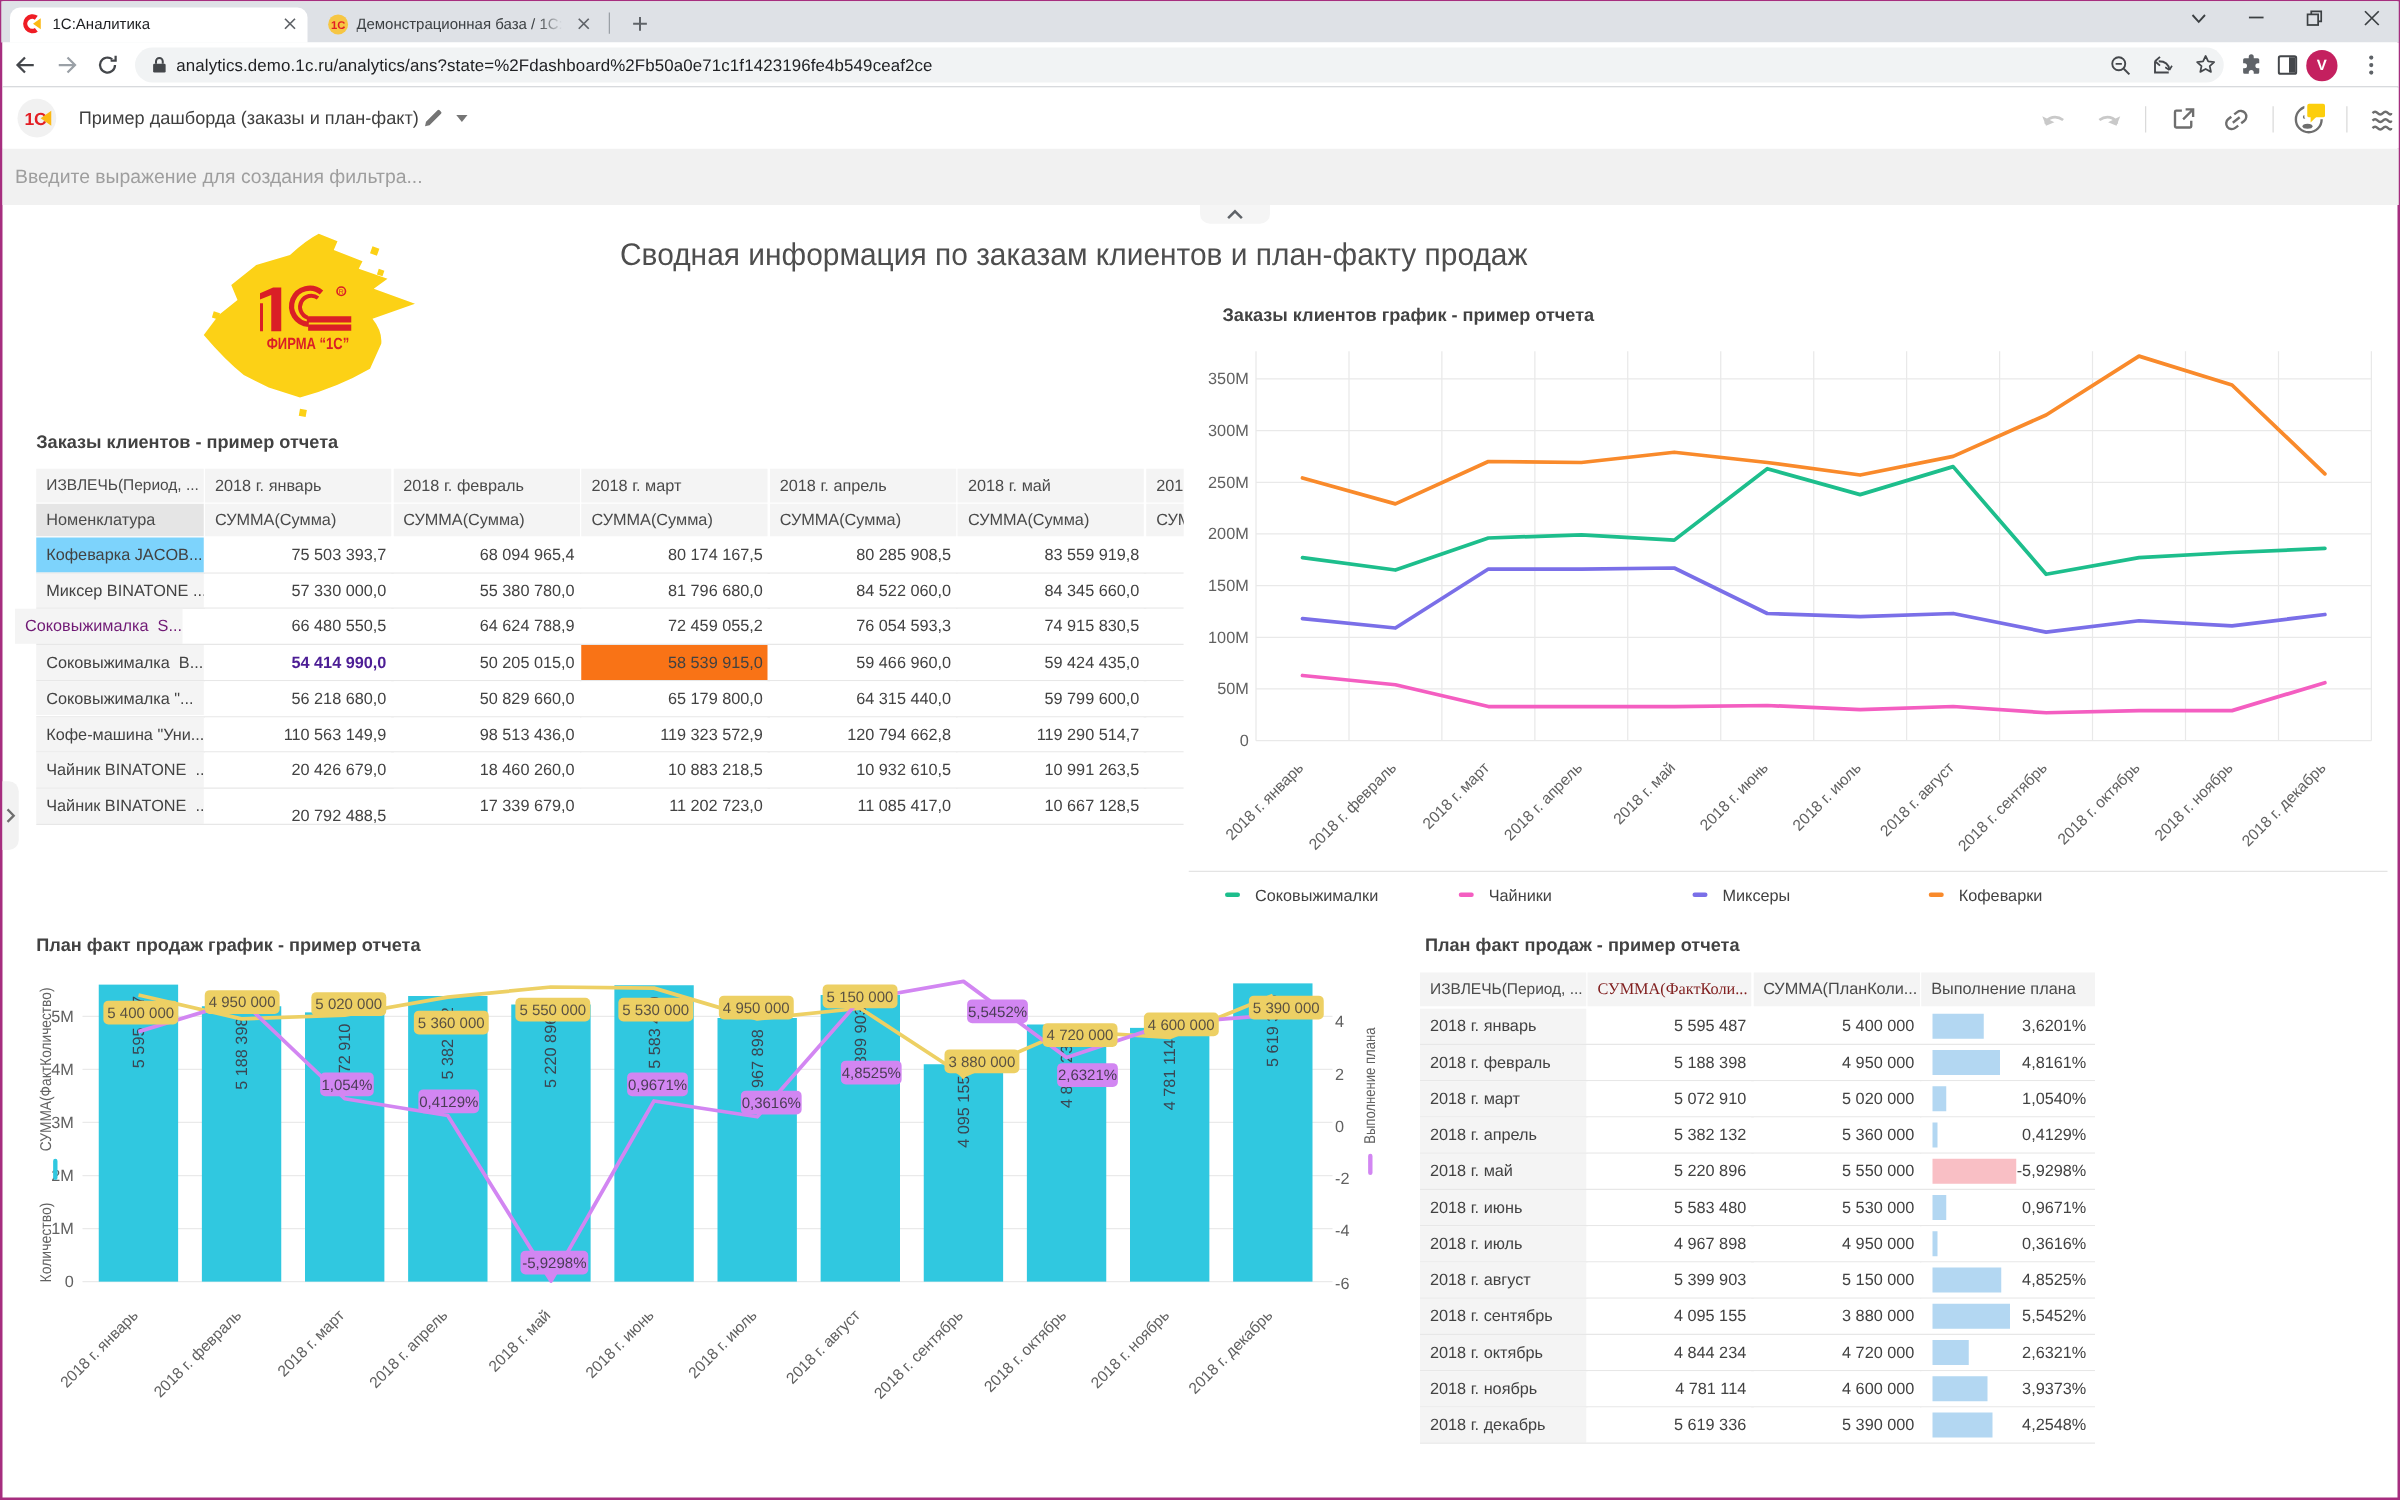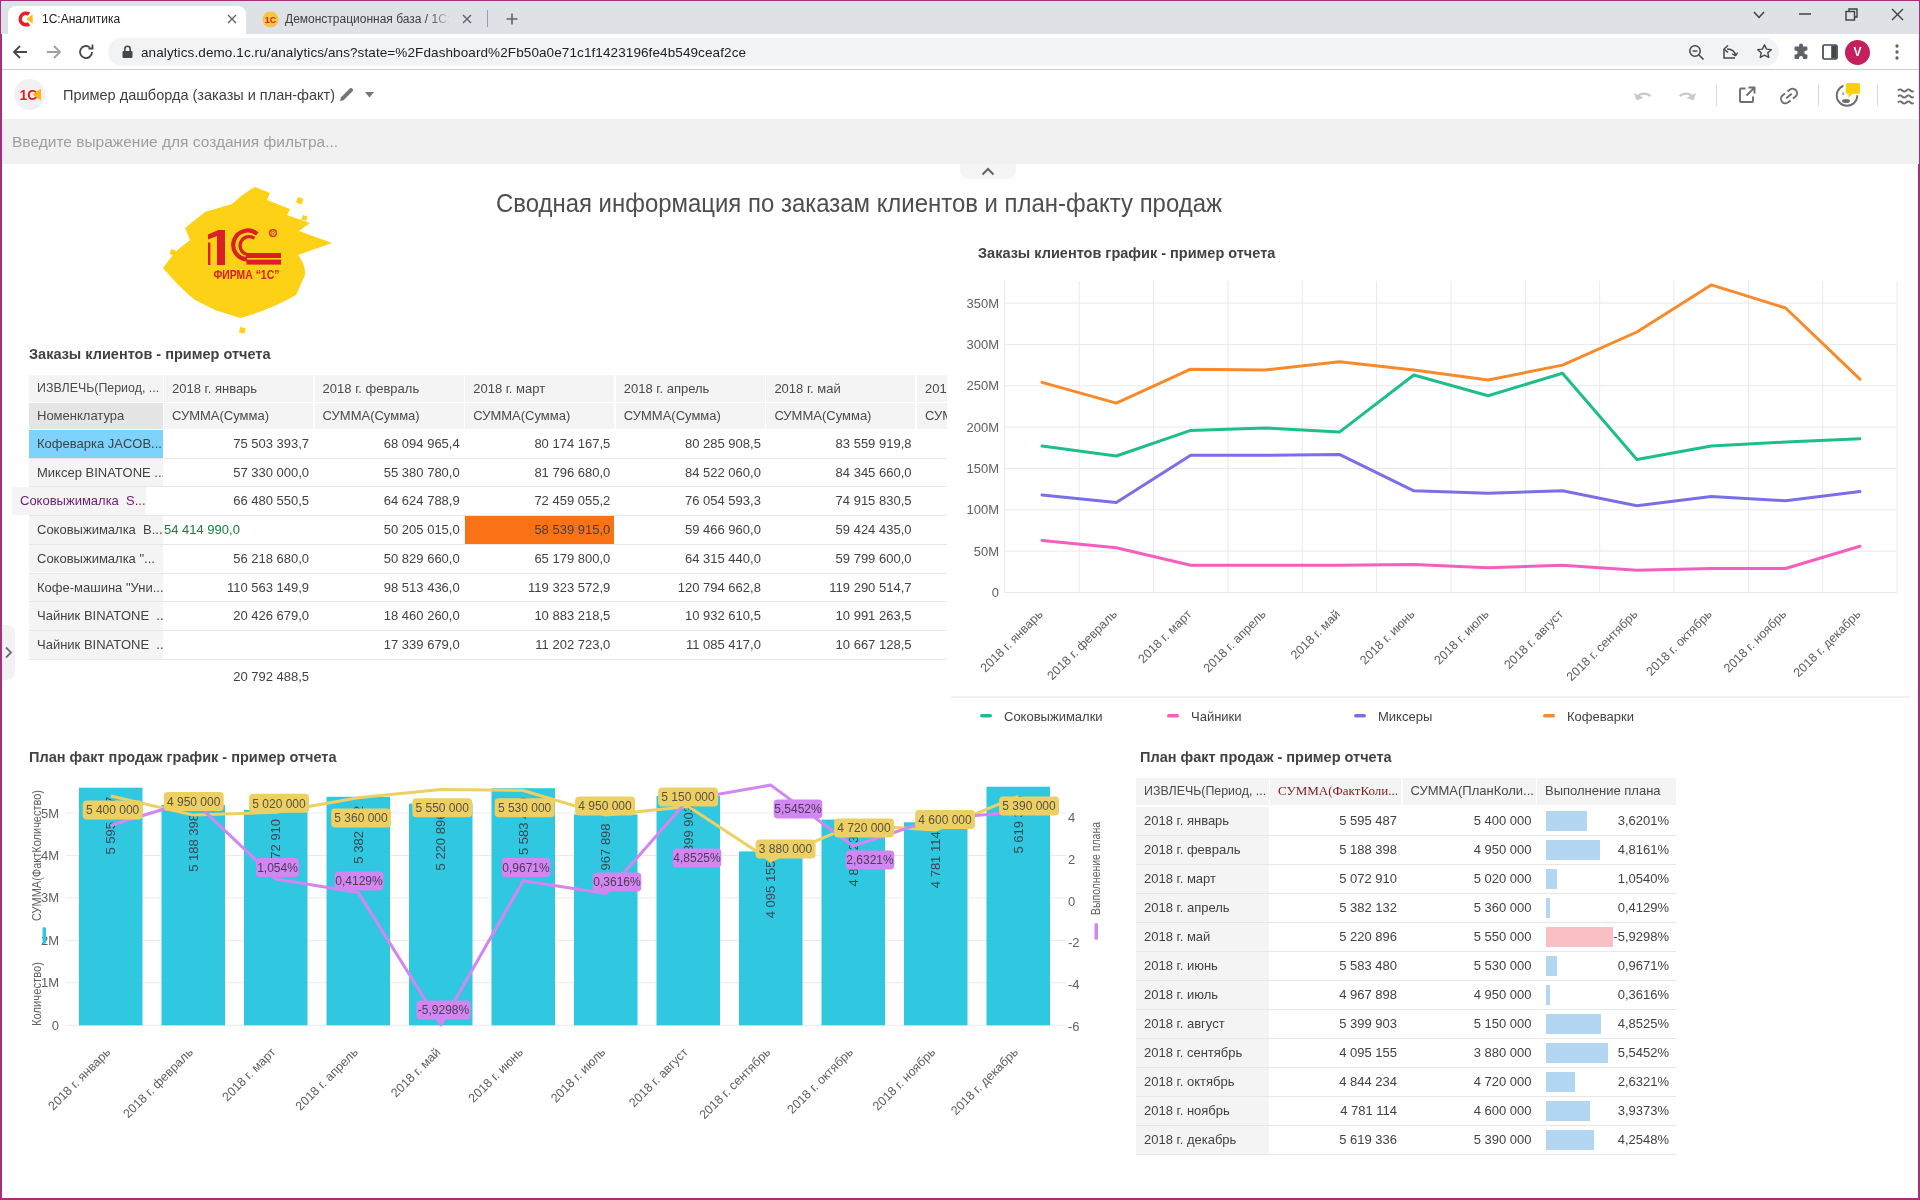--- a/index.html
+++ b/index.html
@@ -205,21 +205,21 @@
 <div class="abs" style="left:29px;top:486.4px;width:917.5px;height:1px;background:#e7e7e7;"></div>
 <div class="abs celltxt" style="left:12px;top:487.4px;width:133.5px;height:27.7px;background:#f4f4f4;padding-left:8px;text-align:center;line-height:27.7px;font-size:13px;color:#701a75;">Соковыжималка&nbsp;&nbsp;S...</div>
 <div class="abs celltxt" style="left:164px;top:487.4px;width:149.1px;height:27.7px;background:#fff;padding-right:4px;text-align:right;line-height:27.7px;font-size:13px;color:#424242;">66 480 550,5</div>
 <div class="abs celltxt" style="left:314.6px;top:487.4px;width:149.1px;height:27.7px;background:#fff;padding-right:4px;text-align:right;line-height:27.7px;font-size:13px;color:#424242;">64 624 788,9</div>
 <div class="abs celltxt" style="left:465.2px;top:487.4px;width:149.1px;height:27.7px;background:#fff;padding-right:4px;text-align:right;line-height:27.7px;font-size:13px;color:#424242;">72 459 055,2</div>
 <div class="abs celltxt" style="left:615.8px;top:487.4px;width:149.1px;height:27.7px;background:#fff;padding-right:4px;text-align:right;line-height:27.7px;font-size:13px;color:#424242;">76 054 593,3</div>
 <div class="abs celltxt" style="left:766.4px;top:487.4px;width:149.1px;height:27.7px;background:#fff;padding-right:4px;text-align:right;line-height:27.7px;font-size:13px;color:#424242;">74 915 830,5</div>
 <div class="abs celltxt" style="left:917px;top:487.4px;width:120px;height:27.7px;background:#fff;padding-left:8px;text-align:left;line-height:27.7px;font-size:13px;color:#424242;"></div>
 <div class="abs" style="left:29px;top:515.1px;width:917.5px;height:1px;background:#e7e7e7;"></div>
 <div class="abs celltxt" style="left:29px;top:516.1px;width:133.5px;height:27.7px;background:#f4f4f4;padding-left:8px;text-align:left;line-height:27.7px;font-size:13px;color:#424242;">Соковыжималка&nbsp;&nbsp;B...</div>
-<div class="abs celltxt" style="left:164px;top:516.1px;width:149.1px;height:27.7px;background:#fff;padding-right:4px;text-align:left;line-height:27.7px;font-size:13px;color:#15803d;">54 414 990,0</div>
+<div class="abs celltxt" style="left:164px;top:516.1px;width:149.1px;height:27.7px;background:#fff;padding-right:4px;text-align:right;line-height:27.7px;font-size:13px;color:#4c1d95;font-weight:bold;">54 414 990,0</div>
 <div class="abs celltxt" style="left:314.6px;top:516.1px;width:149.1px;height:27.7px;background:#fff;padding-right:4px;text-align:right;line-height:27.7px;font-size:13px;color:#424242;">50 205 015,0</div>
 <div class="abs celltxt" style="left:465.2px;top:516.1px;width:149.1px;height:27.7px;background:#f97316;padding-right:4px;text-align:right;line-height:27.7px;font-size:13px;color:#424242;">58 539 915,0</div>
 <div class="abs celltxt" style="left:615.8px;top:516.1px;width:149.1px;height:27.7px;background:#fff;padding-right:4px;text-align:right;line-height:27.7px;font-size:13px;color:#424242;">59 466 960,0</div>
 <div class="abs celltxt" style="left:766.4px;top:516.1px;width:149.1px;height:27.7px;background:#fff;padding-right:4px;text-align:right;line-height:27.7px;font-size:13px;color:#424242;">59 424 435,0</div>
 <div class="abs celltxt" style="left:917px;top:516.1px;width:120px;height:27.7px;background:#fff;padding-left:8px;text-align:left;line-height:27.7px;font-size:13px;color:#424242;"></div>
 <div class="abs" style="left:29px;top:543.8000000000001px;width:917.5px;height:1px;background:#e7e7e7;"></div>
 <div class="abs celltxt" style="left:29px;top:544.8px;width:133.5px;height:27.7px;background:#f4f4f4;padding-left:8px;text-align:left;line-height:27.7px;font-size:13px;color:#424242;">Соковыжималка "...</div>
 <div class="abs celltxt" style="left:164px;top:544.8px;width:149.1px;height:27.7px;background:#fff;padding-right:4px;text-align:right;line-height:27.7px;font-size:13px;color:#424242;">56 218 680,0</div>
 <div class="abs celltxt" style="left:314.6px;top:544.8px;width:149.1px;height:27.7px;background:#fff;padding-right:4px;text-align:right;line-height:27.7px;font-size:13px;color:#424242;">50 829 660,0</div>
 <div class="abs celltxt" style="left:465.2px;top:544.8px;width:149.1px;height:27.7px;background:#fff;padding-right:4px;text-align:right;line-height:27.7px;font-size:13px;color:#424242;">65 179 800,0</div>
@@ -237,21 +237,21 @@
 <div class="abs" style="left:29px;top:601.2px;width:917.5px;height:1px;background:#e7e7e7;"></div>
 <div class="abs celltxt" style="left:29px;top:602.2px;width:133.5px;height:27.7px;background:#f4f4f4;padding-left:8px;text-align:left;line-height:27.7px;font-size:13px;color:#424242;">Чайник BINATONE&nbsp;&nbsp;...</div>
 <div class="abs celltxt" style="left:164px;top:602.2px;width:149.1px;height:27.7px;background:#fff;padding-right:4px;text-align:right;line-height:27.7px;font-size:13px;color:#424242;">20 426 679,0</div>
 <div class="abs celltxt" style="left:314.6px;top:602.2px;width:149.1px;height:27.7px;background:#fff;padding-right:4px;text-align:right;line-height:27.7px;font-size:13px;color:#424242;">18 460 260,0</div>
 <div class="abs celltxt" style="left:465.2px;top:602.2px;width:149.1px;height:27.7px;background:#fff;padding-right:4px;text-align:right;line-height:27.7px;font-size:13px;color:#424242;">10 883 218,5</div>
 <div class="abs celltxt" style="left:615.8px;top:602.2px;width:149.1px;height:27.7px;background:#fff;padding-right:4px;text-align:right;line-height:27.7px;font-size:13px;color:#424242;">10 932 610,5</div>
 <div class="abs celltxt" style="left:766.4px;top:602.2px;width:149.1px;height:27.7px;background:#fff;padding-right:4px;text-align:right;line-height:27.7px;font-size:13px;color:#424242;">10 991 263,5</div>
 <div class="abs celltxt" style="left:917px;top:602.2px;width:120px;height:27.7px;background:#fff;padding-left:8px;text-align:left;line-height:27.7px;font-size:13px;color:#424242;"></div>
 <div class="abs" style="left:29px;top:629.9000000000001px;width:917.5px;height:1px;background:#e7e7e7;"></div>
 <div class="abs celltxt" style="left:29px;top:630.9px;width:133.5px;height:27.7px;background:#f4f4f4;padding-left:8px;text-align:left;line-height:27.7px;font-size:13px;color:#424242;">Чайник BINATONE&nbsp;&nbsp;...</div>
-<div class="abs celltxt" style="left:164px;top:663px;width:149.1px;height:27.7px;background:#fff;padding-right:4px;text-align:right;line-height:27.7px;font-size:13px;color:#424242;">20 792 488,5</div>
+<div class="abs celltxt" style="left:164px;top:639px;width:149.1px;height:27.7px;background:#fff;padding-right:4px;text-align:right;line-height:27.7px;font-size:13px;color:#424242;">20 792 488,5</div>
 <div class="abs celltxt" style="left:314.6px;top:630.9px;width:149.1px;height:27.7px;background:#fff;padding-right:4px;text-align:right;line-height:27.7px;font-size:13px;color:#424242;">17 339 679,0</div>
 <div class="abs celltxt" style="left:465.2px;top:630.9px;width:149.1px;height:27.7px;background:#fff;padding-right:4px;text-align:right;line-height:27.7px;font-size:13px;color:#424242;">11 202 723,0</div>
 <div class="abs celltxt" style="left:615.8px;top:630.9px;width:149.1px;height:27.7px;background:#fff;padding-right:4px;text-align:right;line-height:27.7px;font-size:13px;color:#424242;">11 085 417,0</div>
 <div class="abs celltxt" style="left:766.4px;top:630.9px;width:149.1px;height:27.7px;background:#fff;padding-right:4px;text-align:right;line-height:27.7px;font-size:13px;color:#424242;">10 667 128,5</div>
 <div class="abs celltxt" style="left:917px;top:630.9px;width:120px;height:27.7px;background:#fff;padding-left:8px;text-align:left;line-height:27.7px;font-size:13px;color:#424242;"></div>
 <div class="abs" style="left:29px;top:658.6px;width:917.5px;height:1px;background:#e7e7e7;"></div>
 </div>
 <div class="abs celltxt" style="left:1136px;top:778px;width:132.5px;height:26.5px;background:#f4f4f4;padding-left:8px;text-align:left;line-height:26.5px;font-size:12.4px;color:#4a4a4a;">ИЗВЛЕЧЬ(Период, ...</div>
 <div class="abs celltxt" style="left:1270px;top:778px;width:131px;height:26.5px;background:#f4f4f4;padding-left:8px;text-align:left;line-height:26.5px;font-size:13px;color:#7f1d1d;font-family:Liberation Serif, serif;">СУММА(ФактКоли...</div>
 <div class="abs celltxt" style="left:1402.5px;top:778px;width:133px;height:26.5px;background:#f4f4f4;padding-left:8px;text-align:left;line-height:26.5px;font-size:13px;color:#4a4a4a;">СУММА(ПланКоли...</div>

